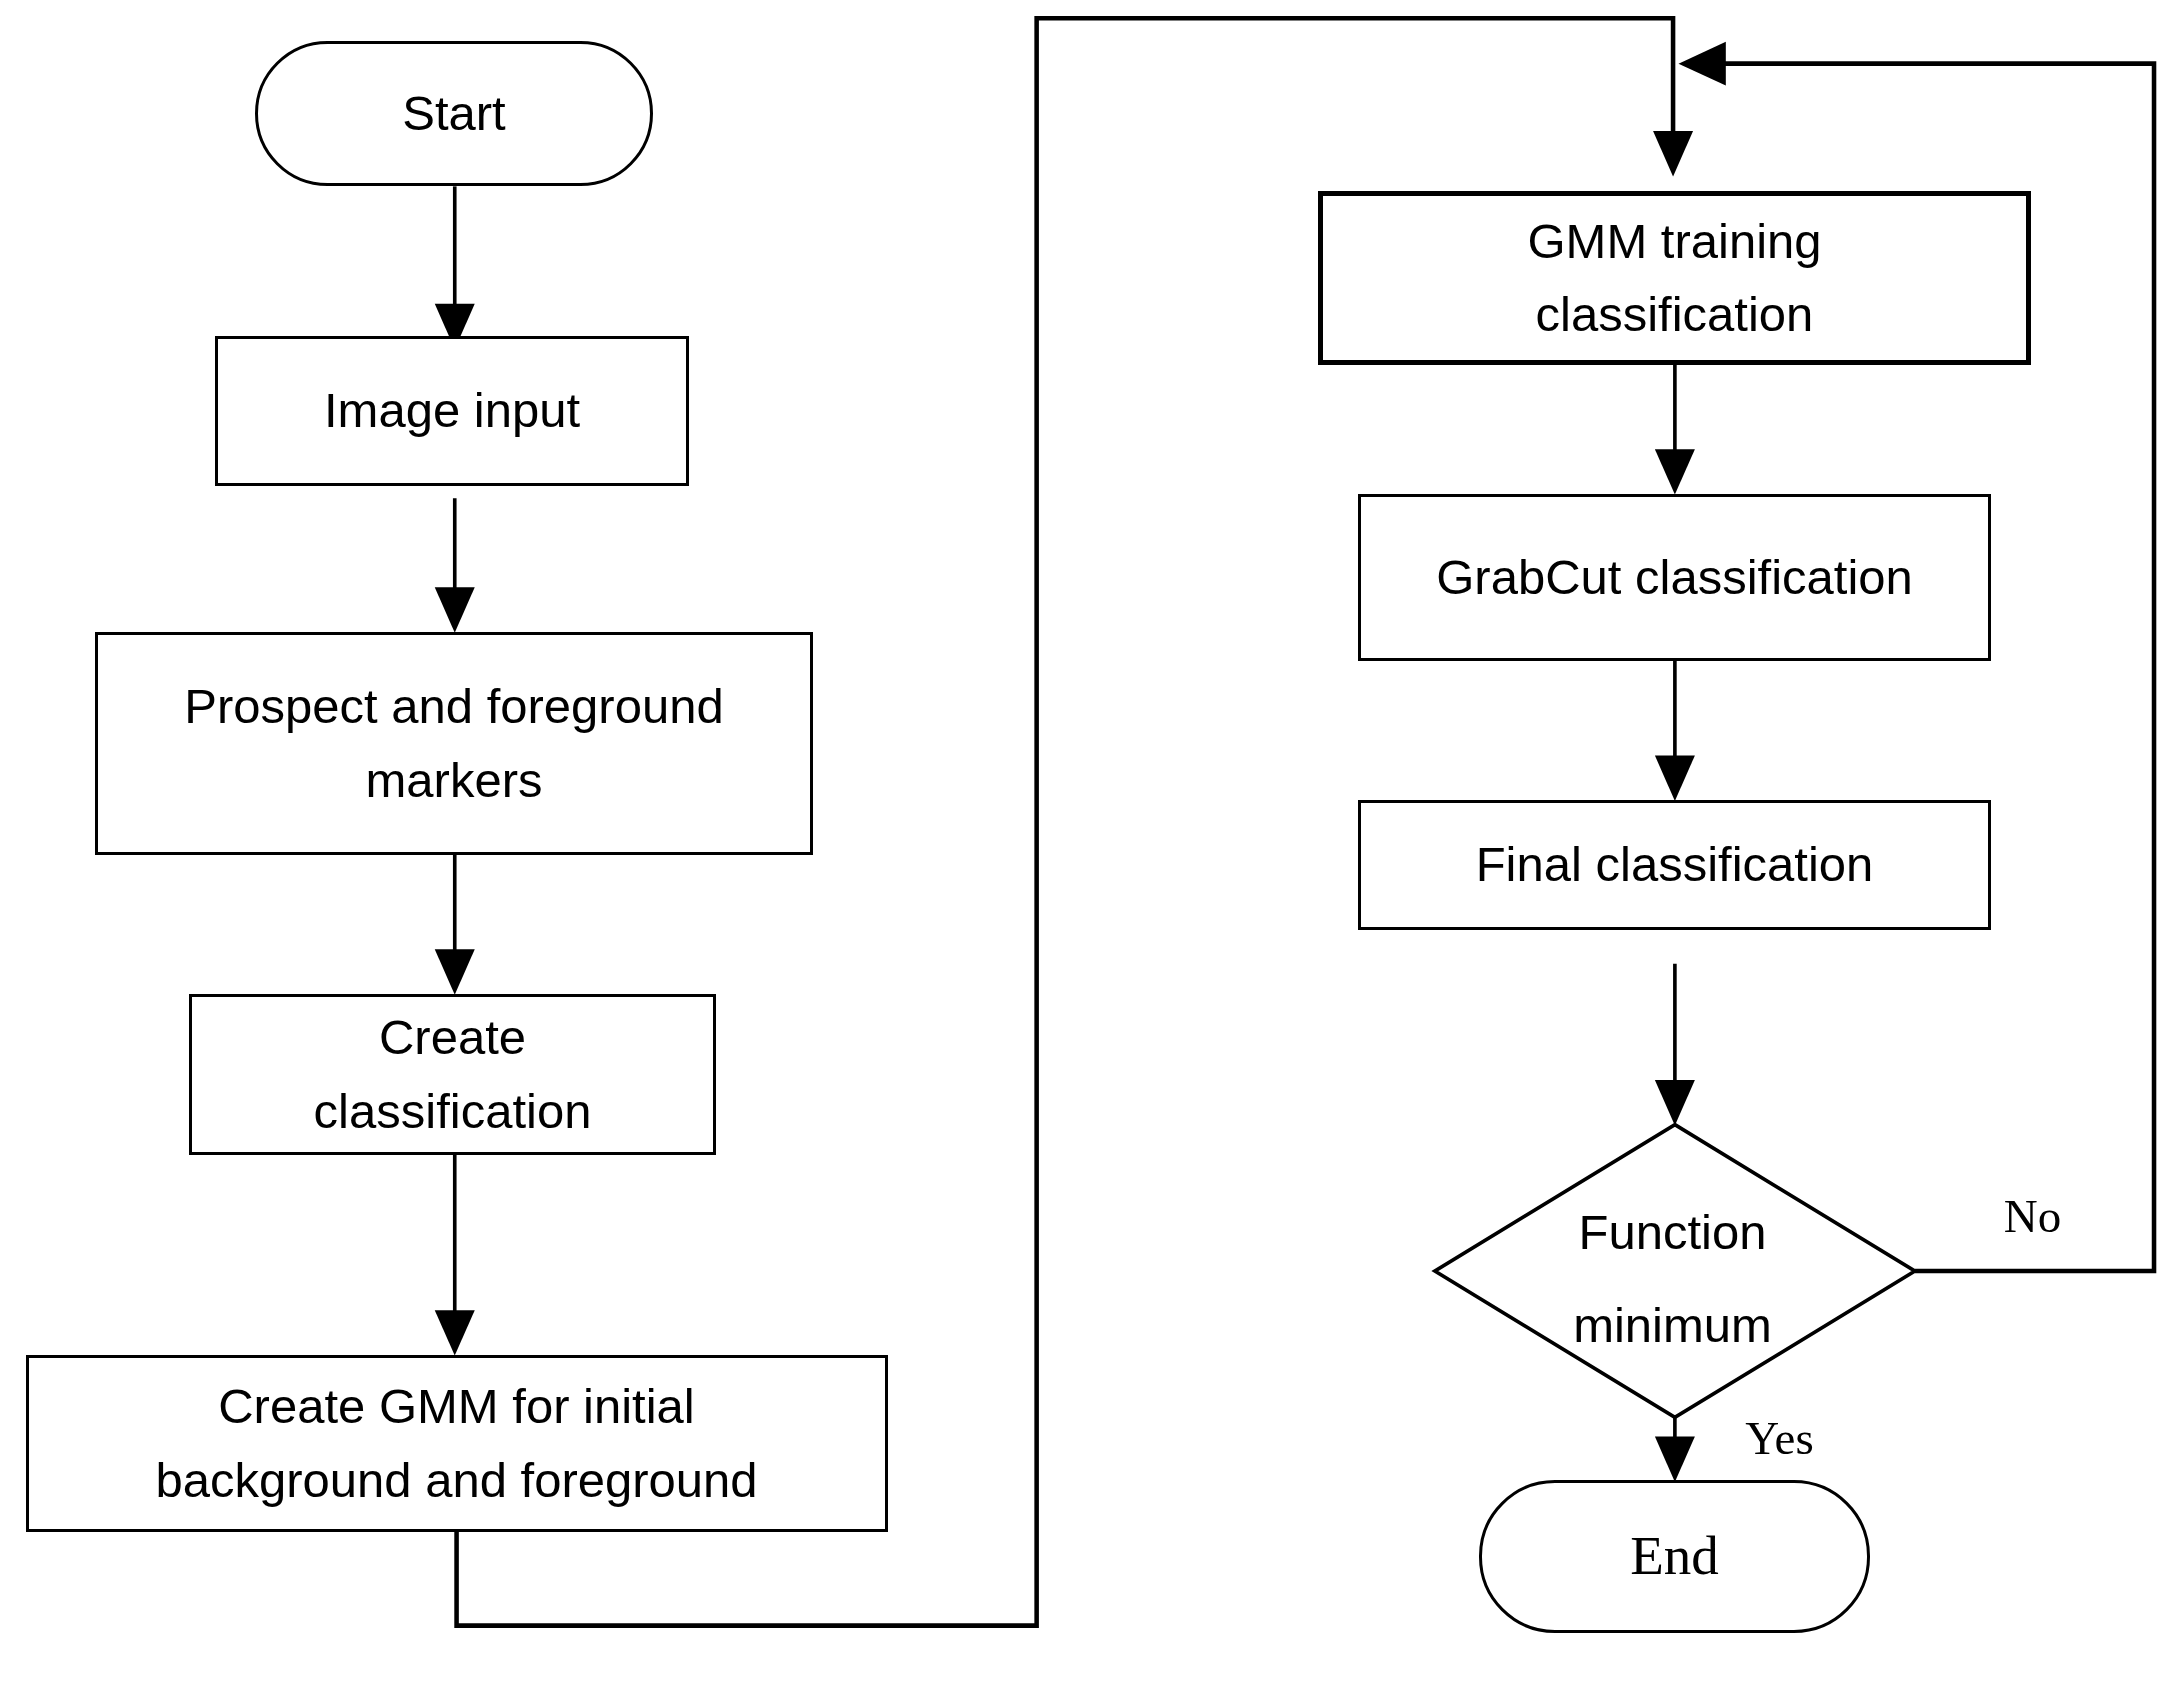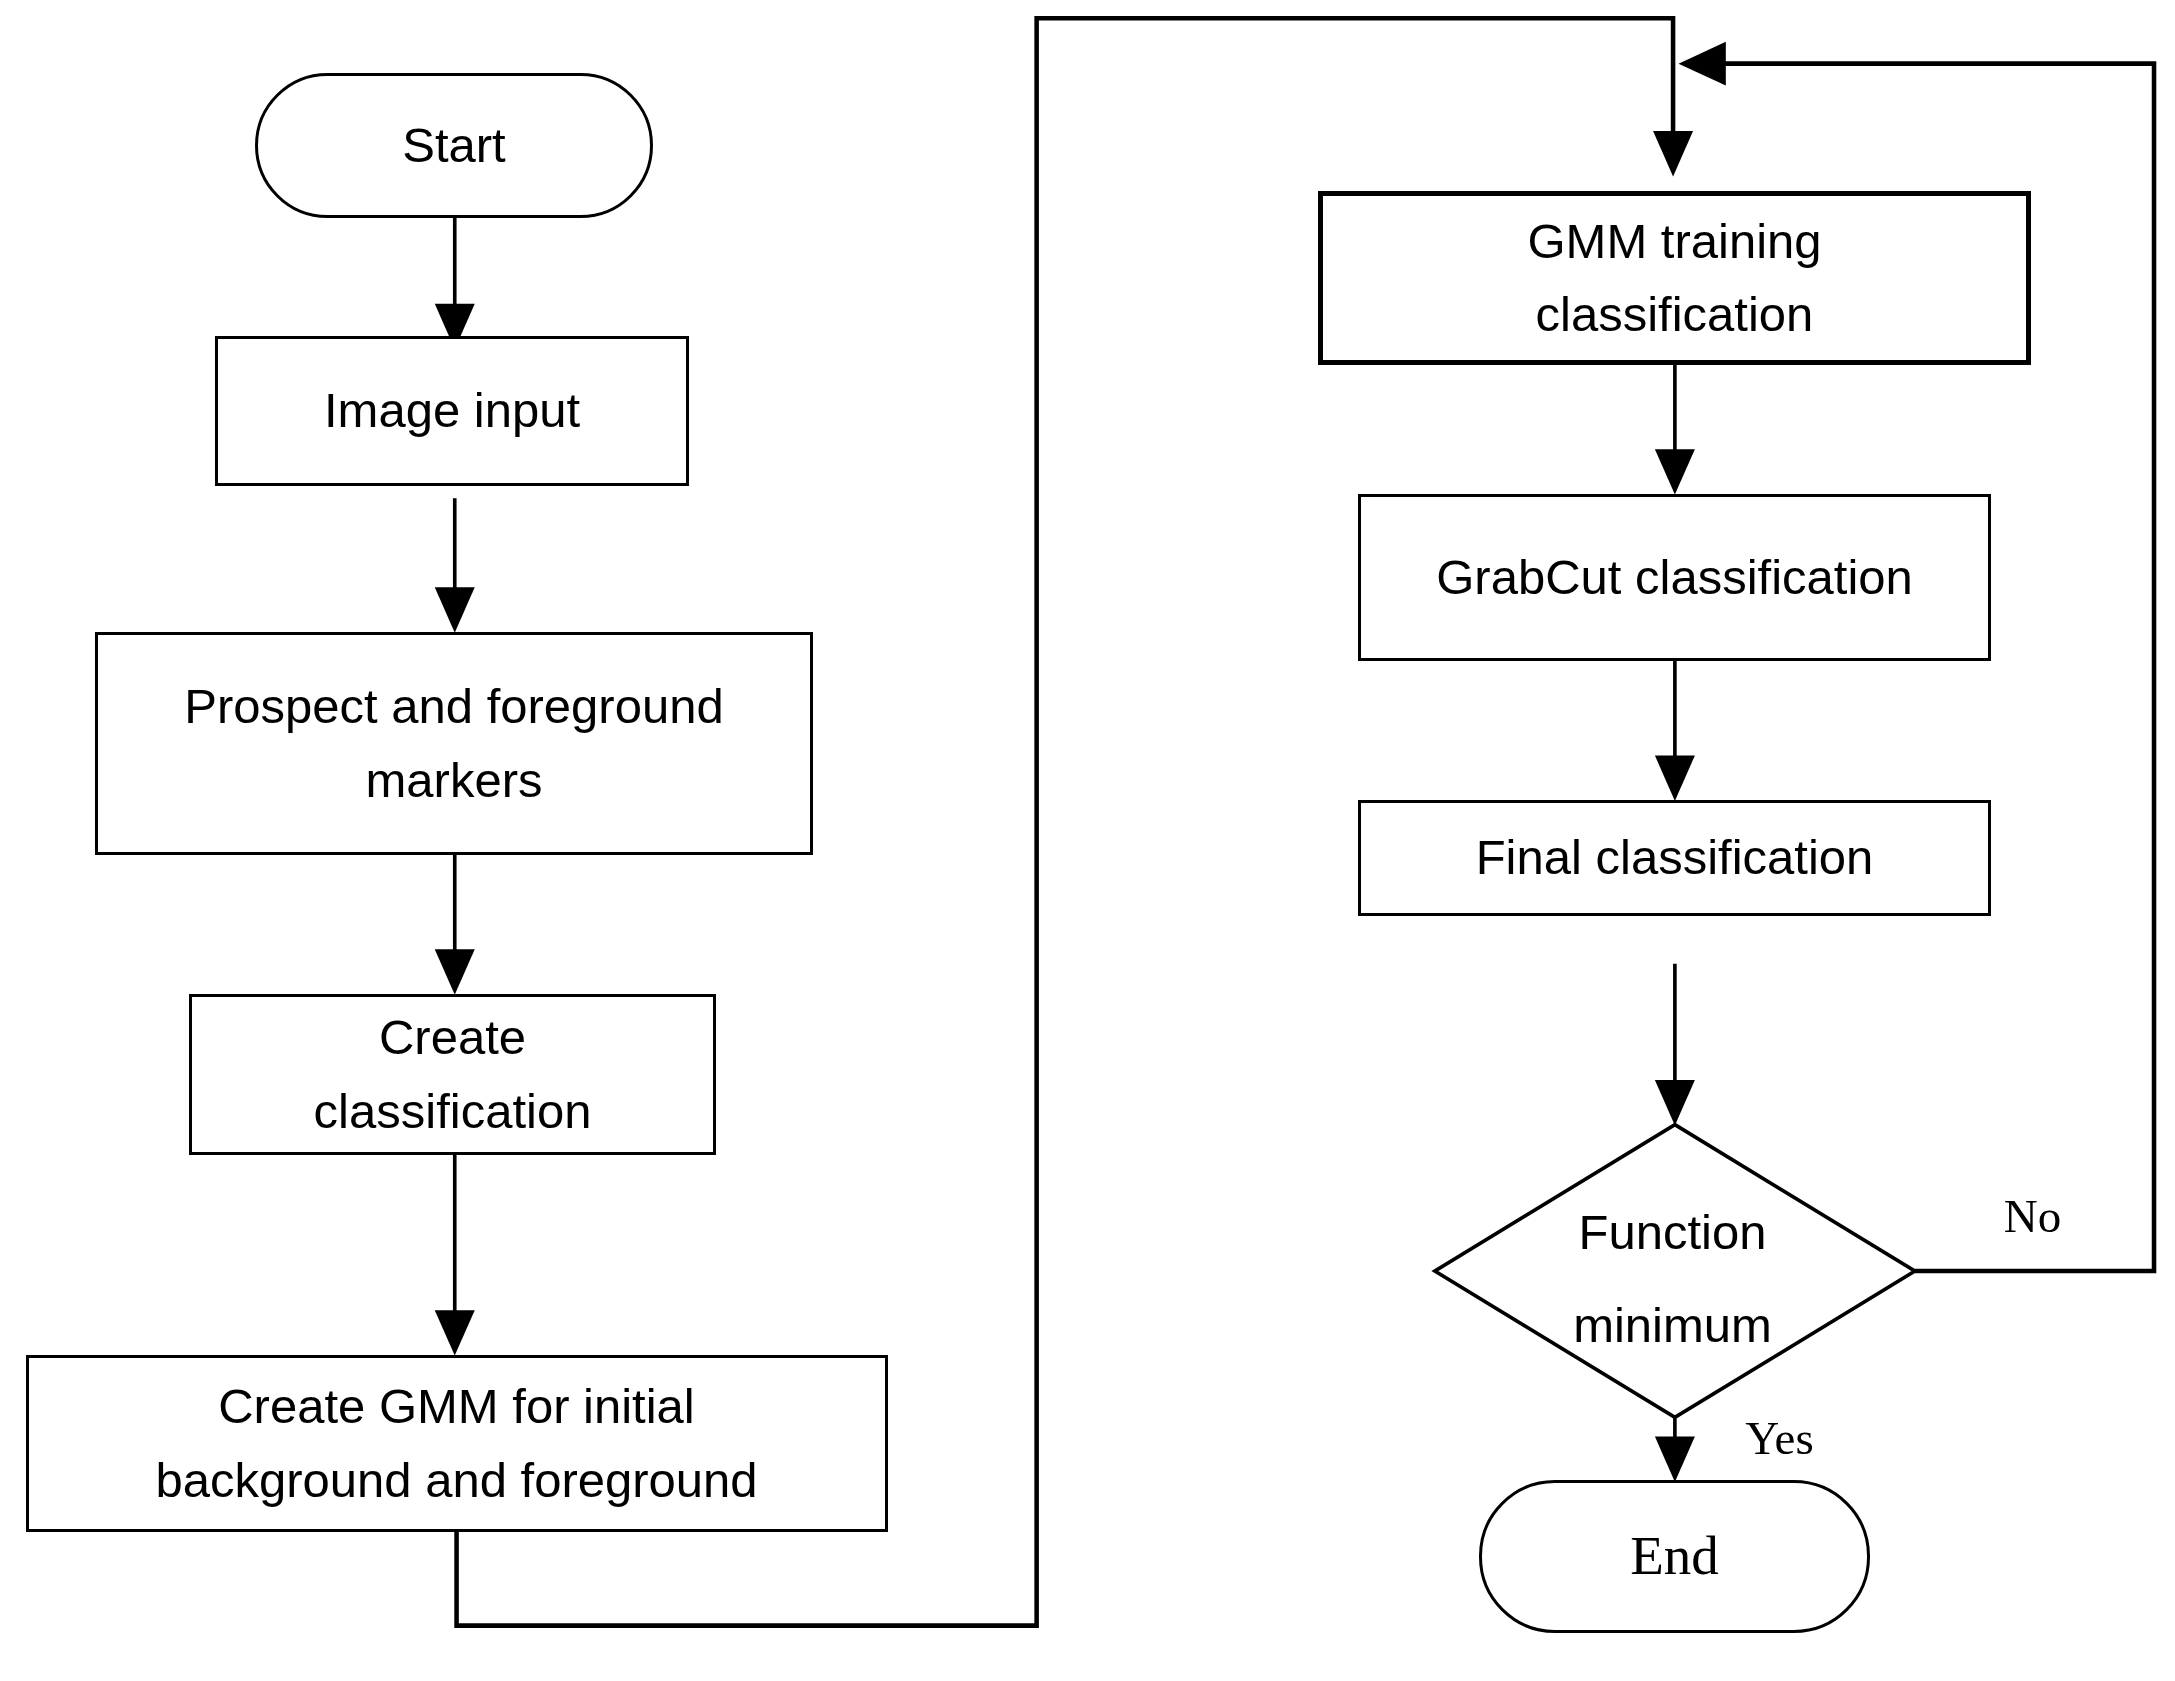--- a/index.html
+++ b/index.html
@@ -15,33 +15,33 @@
   .node{
     position:absolute;
     display:flex;align-items:center;justify-content:center;
     border:3.6px solid #000;background:#fff;
     text-align:center;
     font-size:49px;line-height:1.5;
     box-sizing:border-box;
     z-index:2;
   }
   .node .txt span{display:block;}
-  .terminator{border-radius:82px;margin-top:32px;}
+  .terminator{border-radius:82px;}
 
   
   .n-start      {left:255px; top:41px;   width:398px; height:145px;}
   .n-image      {left:215px; top:336px;  width:474px; height:150px;}
   .n-prospect   {left:95px; top:632px;  width:718px; height:223px;}
   .n-initial    {left:189px; top:994px; width:527px; height:161px;}
   .n-creategmm  {left:25.5px;  top:1355px; width:862px; height:177px;}
 
   
   .n-gmmtrain   {left:1318px; top:175px;  width:713px; height:174px; border-width:5.5px;margin-top:16px;}
   .n-grabcut    {left:1358px; top:494px;  width:633px; height:167px;}
-  .n-final      {left:1358px; top:800px;  width:633px; height:116px;}
+  .n-final      {left:1358px; top:800px;  width:633px; height:130px;}
   .n-end        {left:1479px; top:1480px; width:391px; height:153px; border-radius:76px;
                  font-family:"Liberation Serif", serif; font-size:55px;}
 
   .decision-text{
     position:absolute; left:1536px; top:1186px; width:273px;
     text-align:center; font-size:49px; line-height:1.9; z-index:2;
   }
   .edge-label{
     position:absolute; z-index:2;
     font-family:"Liberation Serif", serif;

